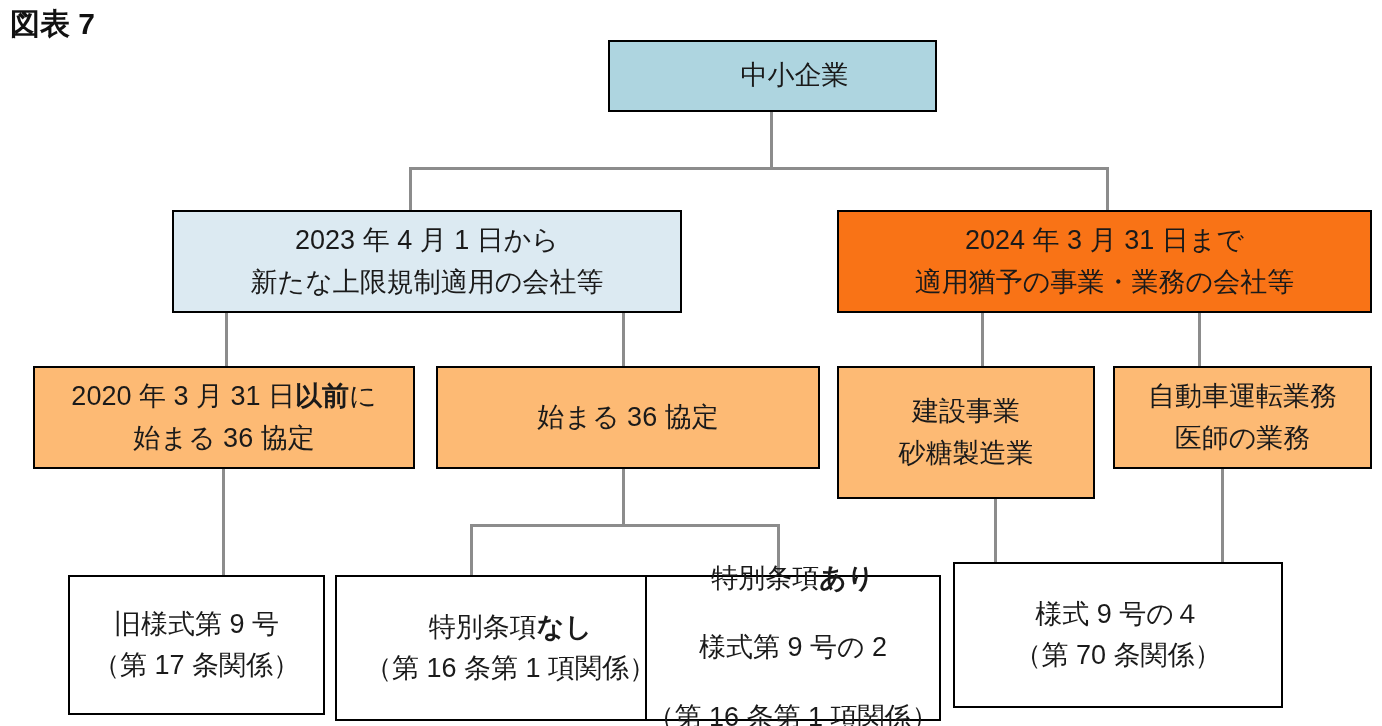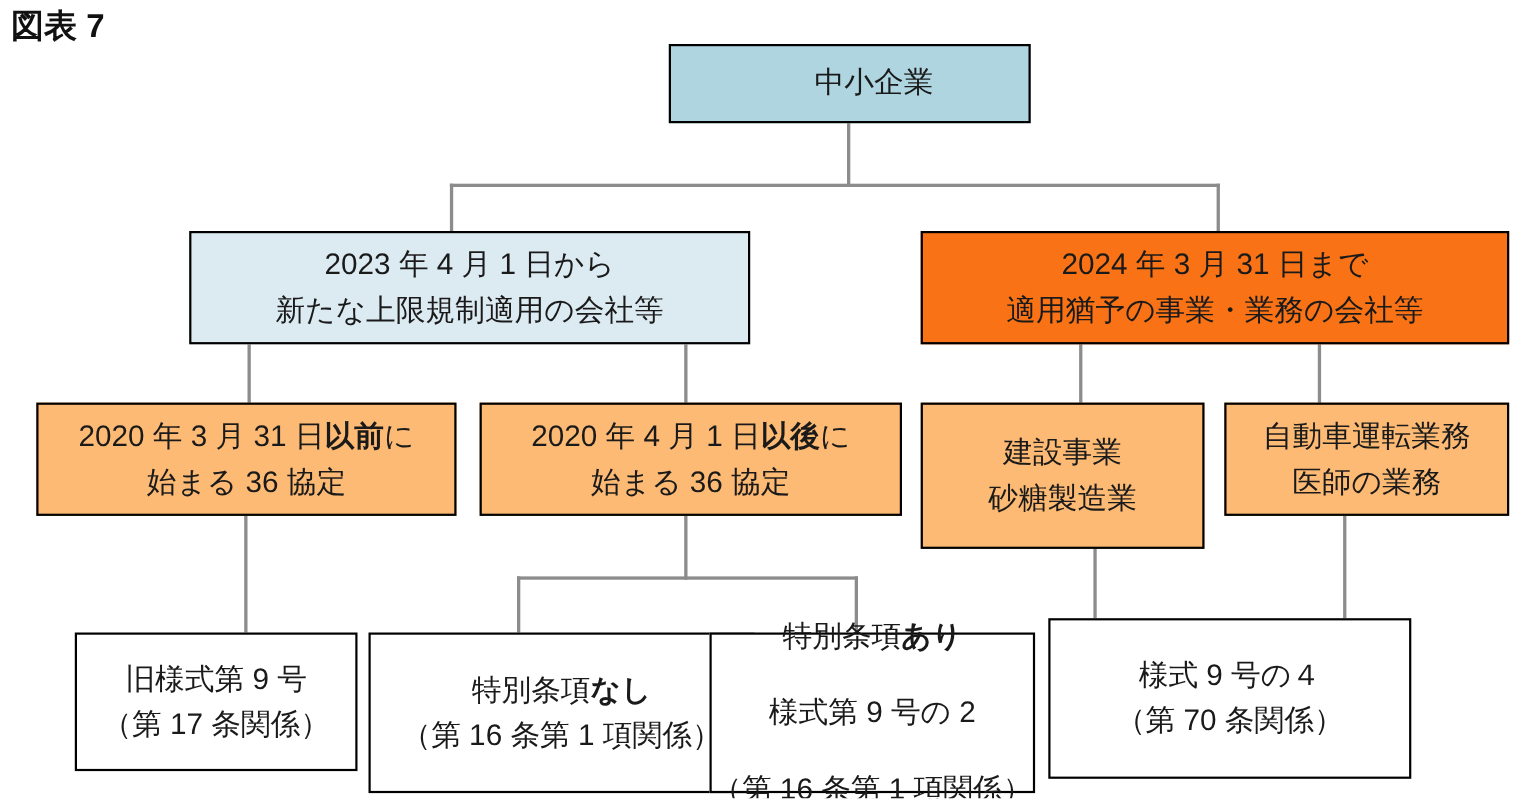--- a/index.html
+++ b/index.html
@@ -59,35 +59,34 @@
     <div class="line">2024 年 3 月 31 日まで</div>
     <div class="line">適用猶予の事業・業務の会社等</div>
   </div>
 
   <div class="node fill-gray" style="left:33px;top:366px;width:382px;height:103px;">
     <div class="line"><span>2020 年 3 月 31 日</span><b>以前</b><span>に</span></div>
     <div class="line">始まる 36 協定</div>
   </div>
 
   <div class="node fill-gray" style="left:436px;top:366px;width:384px;height:103px;">
-    <div class="line"><span>2020 年 4 月 1 日</span><b>以後</b><span>に</span></div>
     <div class="line">始まる 36 協定</div>
   </div>
 
   <div class="node fill-gray" style="left:837px;top:366px;width:258px;height:133px;">
     <div class="line">建設事業</div>
     <div class="line">砂糖製造業</div>
   </div>
 
   <div class="node fill-gray" style="left:1113px;top:366px;width:259px;height:103px;text-align:right;">
     <div class="line">自動車運転業務</div>
     <div class="line">医師の業務</div>
   </div>
 
-  <div class="node fill-white" style="left:68px;top:575px;width:257px;height:126px;">
+  <div class="node fill-white" style="left:68px;top:575px;width:257px;height:140px;">
     <div class="line">旧様式第 9 号</div>
     <div class="line">（第 17 条関係）</div>
   </div>
 
   <div class="node fill-white" style="left:335px;top:575px;width:351px;height:146px;">
     <div class="line"><span>特別条項</span><b>なし</b></div>
     <div class="line">（第 16 条第 1 項関係）</div>
   </div>
 
   <div class="node fill-white" style="left:645px;top:575px;width:296px;height:146px;gap:28px;">

